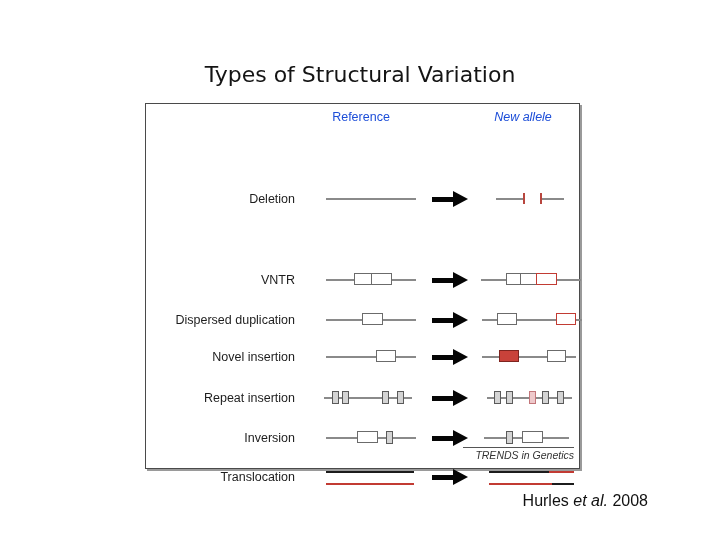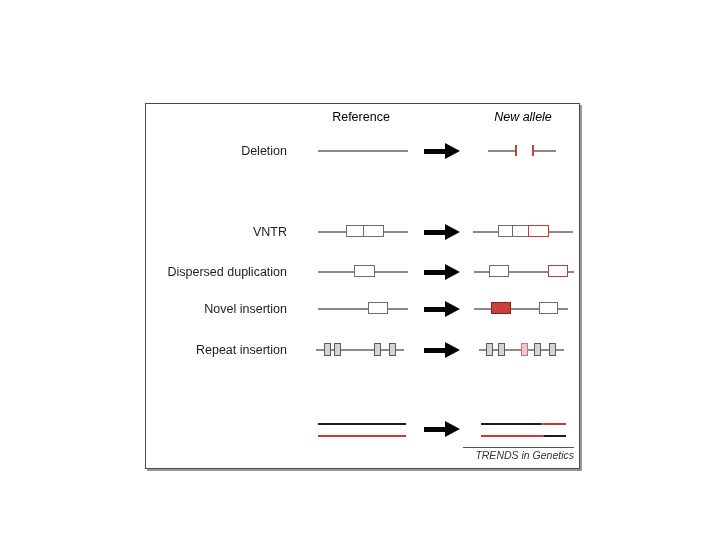--- a/index.html
+++ b/index.html
@@ -2,24 +2,24 @@
 <html><head>
 <meta charset="utf-8">
 <style>
   html,body{margin:0;padding:0;background:#ffffff;}
   #slide{position:relative;width:720px;height:540px;background:#ffffff;overflow:hidden;
          font-family:"Liberation Sans",sans-serif;}
   #title{position:absolute;left:0;top:62px;width:720px;text-align:center;
          font-family:"DejaVu Sans",sans-serif;font-size:22px;color:#141414;letter-spacing:0px;}
   #panel{position:absolute;left:145px;top:103px;width:433px;height:364px;background:#ffffff;
          border:1px solid #4a4a4a;box-shadow:2px 2px 0 #9a9a9a;}
-  .colhead{position:absolute;top:6px;width:110px;text-align:center;font-size:12.5px;color:#000000;}
+  .colhead{position:absolute;top:6px;width:110px;text-align:center;font-size:12.5px;color:#1d4ed8;}
   #colhead-ref{left:160px;}
   #colhead-new{left:322px;font-style:italic;}
-  .row{position:absolute;left:0;width:433px;height:24px;}
+  .row{position:absolute;left:8px;width:433px;height:24px;margin-top:48px;}
   .rowlabel{position:absolute;left:0;top:0;width:141px;height:24px;line-height:24px;
             text-align:right;font-size:12.5px;color:#1d1d1d;white-space:nowrap;}
   .diag{position:absolute;top:0;height:24px;}
   .line{position:absolute;top:11px;height:2px;background:#8a8a8a;}
   .line.black{background:#1c1c1c;}
   .line.red{background:#c23b33;}
   .box{position:absolute;top:5px;width:17px;height:10px;background:#ffffff;border:1.5px solid #6b6b6b;}
   .box.redborder{border-color:#c23b33;}
   .box.redfill{background:#c8423a;border-color:#7e241f;}
   .smallbox{position:absolute;top:5px;width:5px;height:11px;background:#d4d4d4;border:1px solid #5a5a5a;}
@@ -32,20 +32,21 @@
   #credit-line{position:absolute;left:317px;top:343px;width:111px;height:1px;background:#555555;}
   #credit{position:absolute;right:5px;top:345px;font-size:10.5px;font-style:italic;color:#333333;white-space:nowrap;}
   #citation{position:absolute;right:72px;top:492px;font-size:16px;color:#111111;white-space:nowrap;}
   #citation .it{font-style:italic;}
 </style>
 </head>
 <body>
 
 <div id="slide">
 
+  <div id="title">Types of Structural Variation</div>
 
   <div id="panel">
 
     <div class="colhead" id="colhead-ref">Reference</div>
     <div class="colhead" id="colhead-new">New allele</div>
 
     <div class="row" style="top:35px">
       <div class="rowlabel">Deletion</div>
       <div class="diag" style="left:172px;width:90px">
         <div class="line" style="left:0;width:90px"></div>
@@ -132,36 +133,55 @@
           <div class="shaft"></div>
           <div class="head"></div>
         </div>
       <div class="diag" style="left:328px;width:94px">
         <div class="line" style="left:0;width:94px"></div>
         <div class="box redfill" style="left:17px;width:18px"></div>
         <div class="box" style="left:65px;width:17px"></div>
       </div>
     </div>
 
+    <div class="row" style="top:274px">
+      <div class="rowlabel">Inversion</div>
+      <div class="diag" style="left:172px;width:90px">
+        <div class="line" style="left:0;width:90px"></div>
+        <div class="box" style="left:31px;width:19px"></div>
+        <div class="smallbox" style="left:60px"></div>
+      </div>
+      <div class="arrow">
+          <div class="shaft"></div>
+          <div class="head"></div>
+        </div>
+      <div class="diag" style="left:330px;width:85px">
+        <div class="line" style="left:0;width:85px"></div>
+        <div class="smallbox" style="left:22px"></div>
+        <div class="box" style="left:38px;width:19px"></div>
+      </div>
+    </div>
 
     <div class="row" style="top:313px">
+      <div class="rowlabel">Translocation</div>
       <div class="diag" style="left:172px;width:88px">
         <div class="line black" style="left:0;width:88px;top:6px"></div>
         <div class="line red" style="left:0;width:88px;top:18px"></div>
       </div>
       <div class="arrow">
           <div class="shaft"></div>
           <div class="head"></div>
         </div>
       <div class="diag" style="left:335px;width:85px">
         <div class="line black" style="left:0;width:60px;top:6px"></div>
         <div class="line red" style="left:60px;width:25px;top:6px"></div>
         <div class="line red" style="left:0;width:63px;top:18px"></div>
         <div class="line black" style="left:63px;width:22px;top:18px"></div>
       </div>
     </div>
 
     <div id="credit-line"></div>
     <div id="credit">TRENDS in Genetics</div>
   </div>
 
+  <div id="citation"><span>Hurles </span><span class="it">et al.</span><span> 2008</span></div>
 
 </div>
 
 </body></html>

